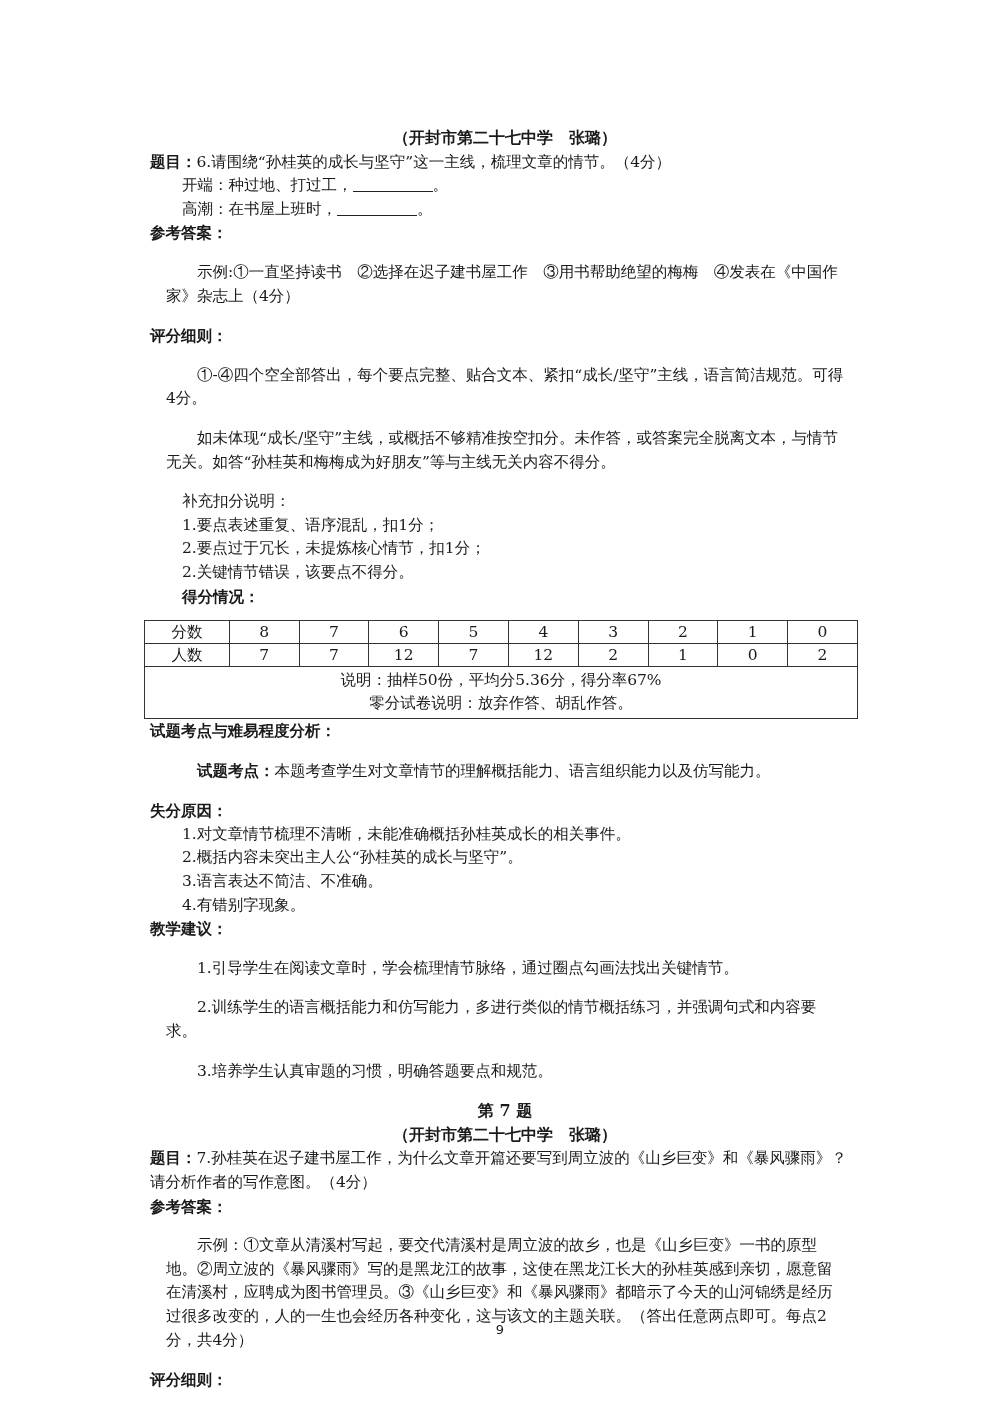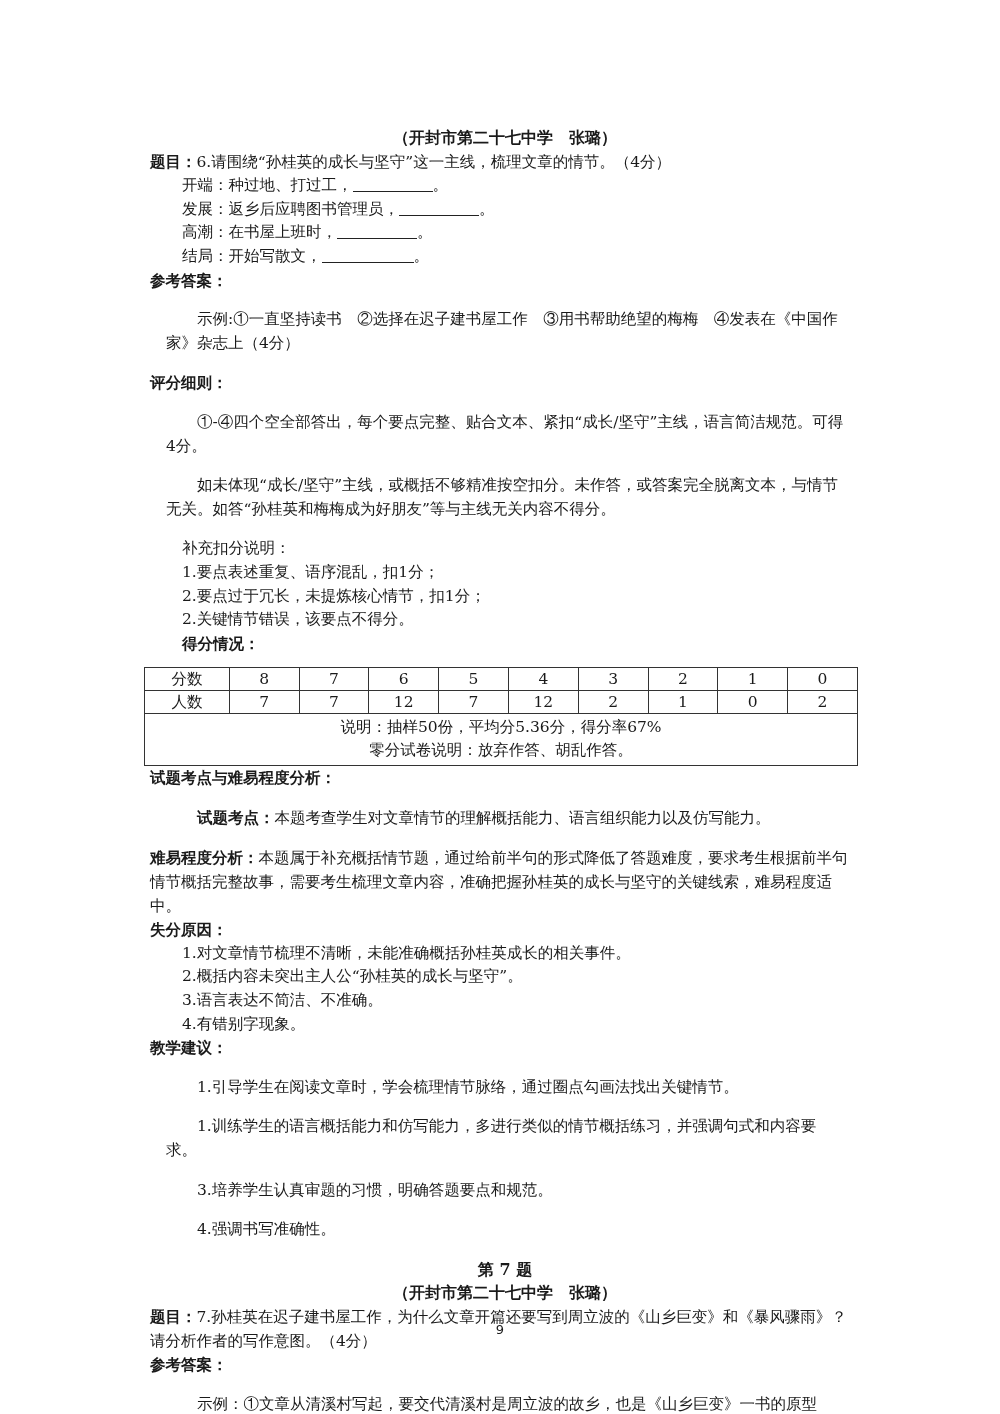--- a/index.html
+++ b/index.html
@@ -36,23 +36,21 @@
 <body>
 
 <div class="page">
   <div class="content">
 
     <p class="h-sub">（开封市第二十七中学　张璐）</p>
     <p><span class="label">题目：</span><span>6.请围绕“孙桂英的成长与坚守”这一主线，梳理文章的情节。（4分）</span></p>
 
     <div>
       <p class="indent2"><span>开端：</span><span>种过地、打过工，</span><span class="blank" style="width:80px"></span><span>。</span></p>
-      <p class="indent2"><span>发展：</span><span>返乡后应聘图书管理员，</span><span class="blank" style="width:80px"></span><span>。</span></p>
       <p class="indent2"><span>高潮：</span><span>在书屋上班时，</span><span class="blank" style="width:80px"></span><span>。</span></p>
-      <p class="indent2"><span>结局：</span><span>开始写散文，</span><span class="blank" style="width:92px"></span><span>。</span></p>
     </div>
 
     <p class="label">参考答案：</p>
     <p class="indent">示例:①一直坚持读书　②选择在迟子建书屋工作　③用书帮助绝望的梅梅　④发表在《中国作家》杂志上（4分）</p>
 
     <p class="label">评分细则：</p>
     <p class="indent">①-④四个空全部答出，每个要点完整、贴合文本、紧扣“成长/坚守”主线，语言简洁规范。可得4分。</p>
     <p class="indent">如未体现“成长/坚守”主线，或概括不够精准按空扣分。未作答，或答案完全脱离文本，与情节无关。如答“孙桂英和梅梅成为好朋友”等与主线无关内容不得分。</p>
 
     <p class="indent2">补充扣分说明：</p>
@@ -91,33 +89,31 @@
         <td class="note" colspan="10">
           <div>说明：抽样50份，平均分5.36分，得分率67%</div>
           <div>零分试卷说明：放弃作答、胡乱作答。</div>
         </td>
       </tr>
     </tbody>
       </table>
 
     <p class="label">试题考点与难易程度分析：</p>
     <p class="indent"><span class="label">试题考点：</span><span>本题考查学生对文章情节的理解概括能力、语言组织能力以及仿写能力。</span></p>
-    <p><span class="label">难易程度分析：</span><span>本题属于补充概括情节题，通过给前半句的形式降低了答题难度，要求考生根据前半句情节概括完整故事，需要考生梳理文章内容，准确把握孙桂英的成长与坚守的关键线索，难易程度适中。</span></p>
 
     <p class="label">失分原因：</p>
     <p class="indent2">1.对文章情节梳理不清晰，未能准确概括孙桂英成长的相关事件。</p>
     <p class="indent2">2.概括内容未突出主人公“孙桂英的成长与坚守”。</p>
     <p class="indent2">3.语言表达不简洁、不准确。</p>
     <p class="indent2">4.有错别字现象。</p>
 
     <p class="label">教学建议：</p>
     <p class="indent">1.引导学生在阅读文章时，学会梳理情节脉络，通过圈点勾画法找出关键情节。</p>
-    <p class="indent">1.训练学生的语言概括能力和仿写能力，多进行类似的情节概括练习，并强调句式和内容要求。</p>
+    <p class="indent">2.训练学生的语言概括能力和仿写能力，多进行类似的情节概括练习，并强调句式和内容要求。</p>
     <p class="indent">3.培养学生认真审题的习惯，明确答题要点和规范。</p>
-    <p class="indent">4.强调书写准确性。</p>
 
     <p class="h-sub">第 7 题</p>
     <p class="h-sub">（开封市第二十七中学　张璐）</p>
     <p><span class="label">题目：</span><span>7.孙桂英在迟子建书屋工作，为什么文章开篇还要写到周立波的《山乡巨变》和《暴风骤雨》？请分析作者的写作意图。（4分）</span></p>
     <p class="label">参考答案：</p>
     <p class="indent">示例：①文章从清溪村写起，要交代清溪村是周立波的故乡，也是《山乡巨变》一书的原型地。②周立波的《暴风骤雨》写的是黑龙江的故事，这使在黑龙江长大的孙桂英感到亲切，愿意留在清溪村，应聘成为图书管理员。③《山乡巨变》和《暴风骤雨》都暗示了今天的山河锦绣是经历过很多改变的，人的一生也会经历各种变化，这与该文的主题关联。（答出任意两点即可。每点2分，共4分）</p>
     <p class="label">评分细则：</p>
   </div>
 
   <div class="pagenum">9</div>

